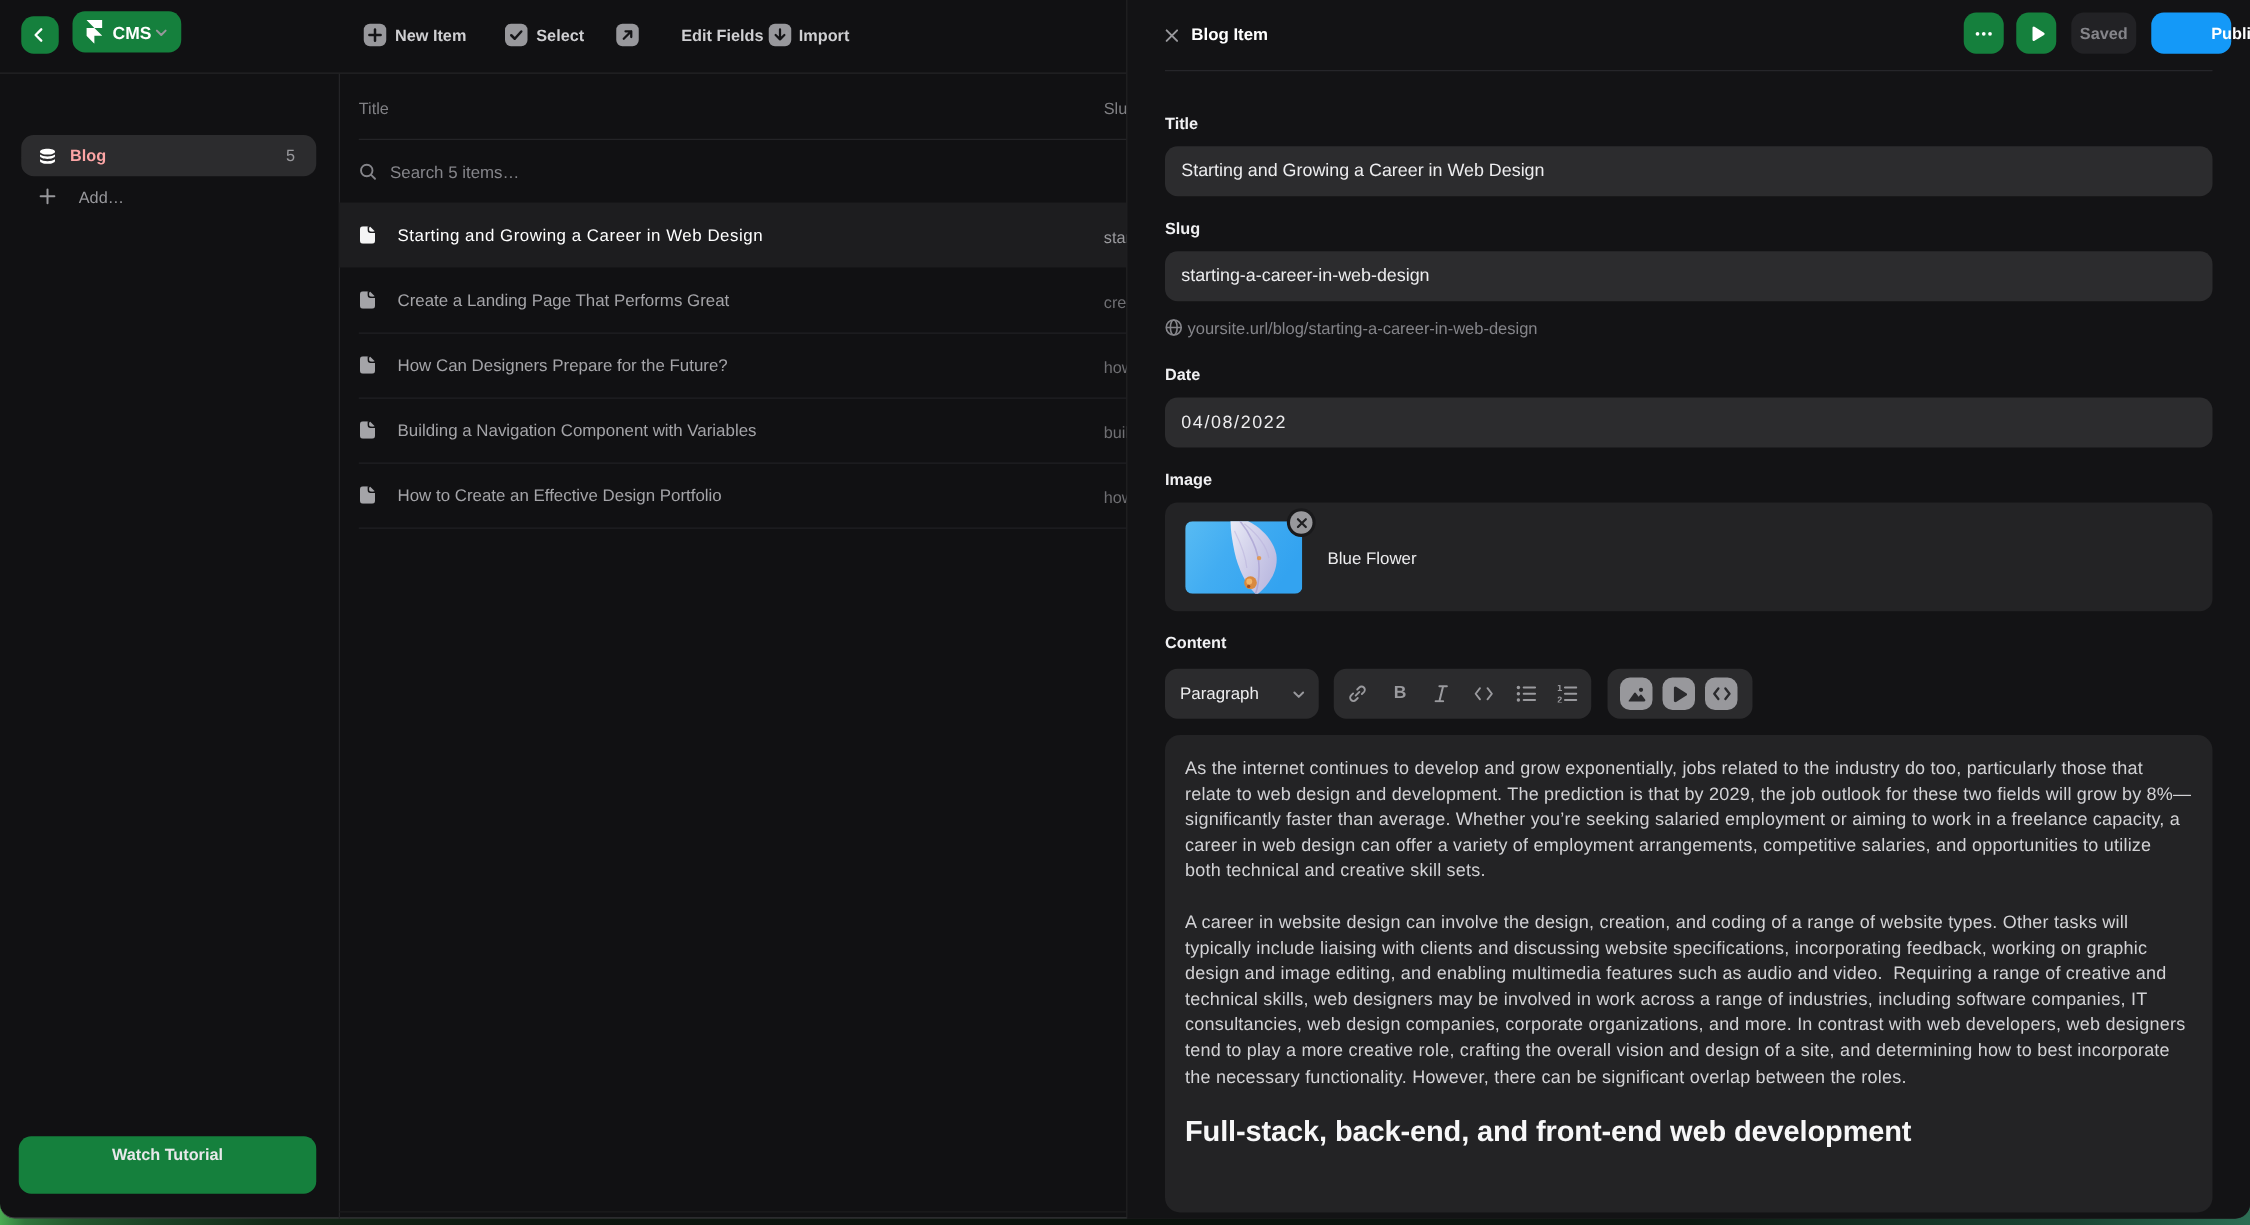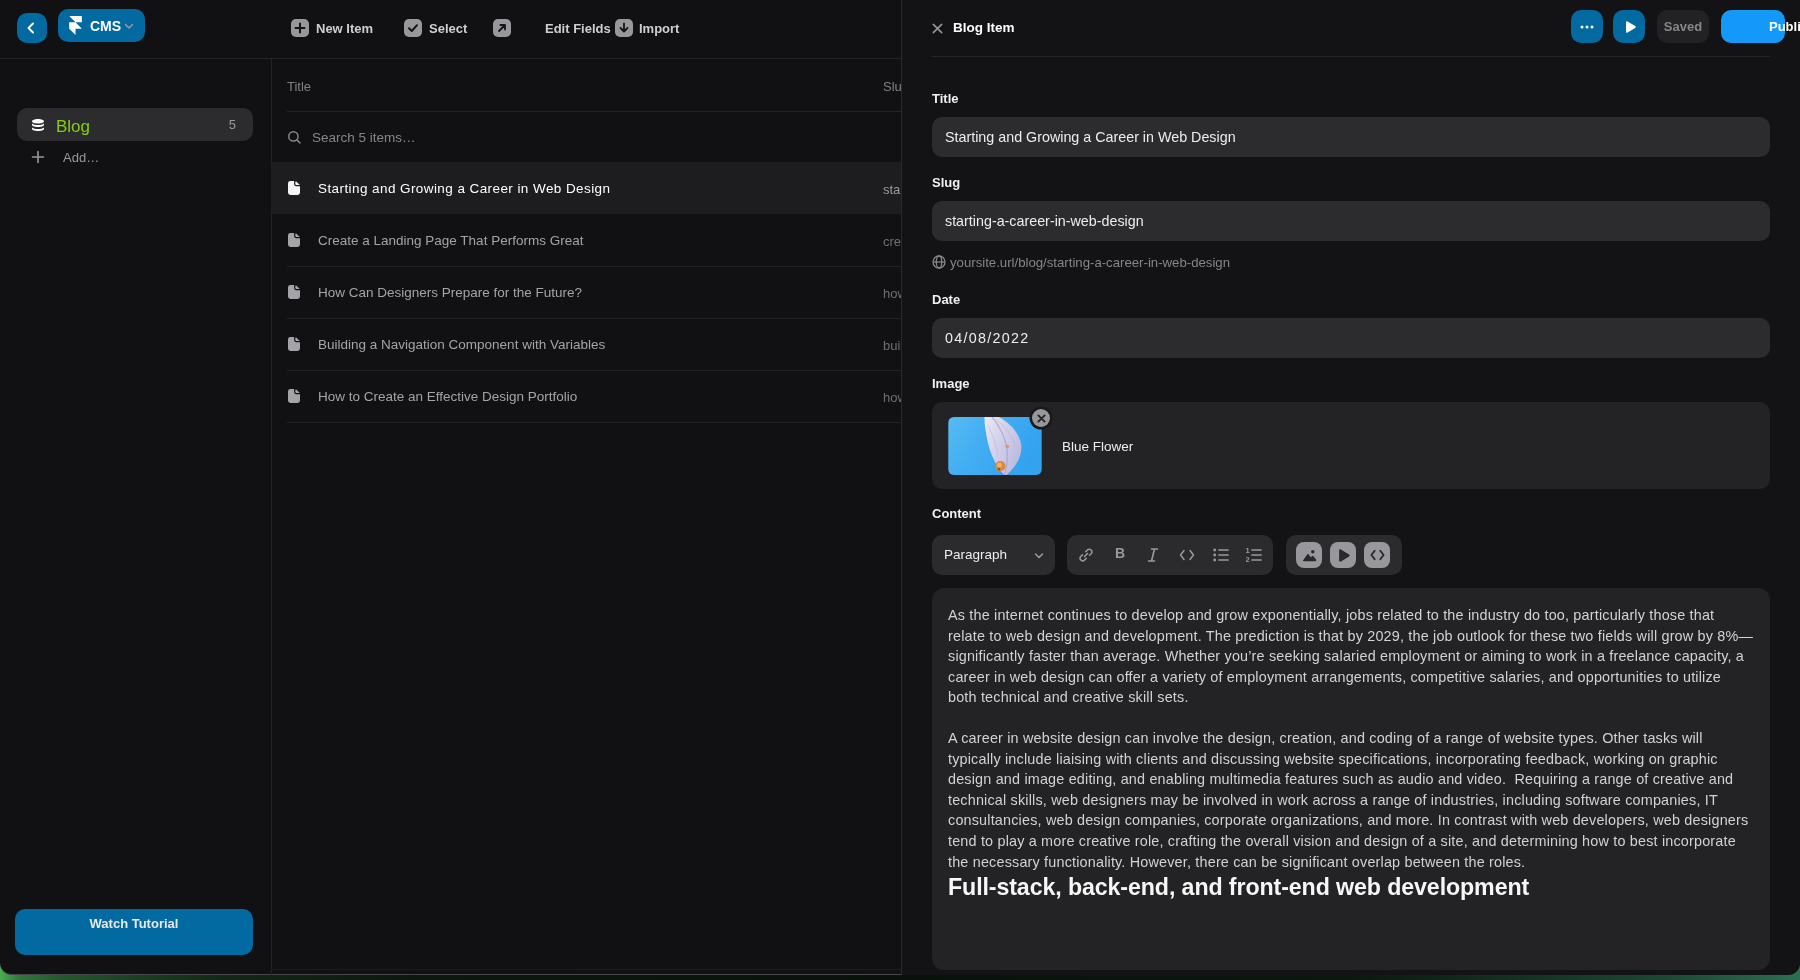--- a/index.html
+++ b/index.html
@@ -16,21 +16,21 @@
     background:#111113; border-radius:0 0 12px 12px;
     border-bottom:1px solid #47474b;
   }
   .lbl { position:absolute; font-size:13px; font-weight:700; color:#f0f0f2; }
   .input {
     position:absolute; left:932px; width:838px; height:40px; border-radius:10px;
     background:#2c2c2e; color:#ededef; font-size:14.3px; line-height:40px;
     padding-left:13px;
   }
   .sep { position:absolute; background:#242427; }
-  .btn { position:absolute; border-radius:10px; background:#0369a1; }
+  .btn { position:absolute; border-radius:10px; background:#15803d; }
 </style>
 </head>
 <body>
 <div class="modal">
 
   <div class="abs" style="left:0;top:0;width:901px;height:59px;border-bottom:1px solid #242427;"></div>
   <div class="btn" style="left:17px;top:13px;width:30px;height:30px;">
     <svg width="12" height="12" style="position:absolute;left:8px;top:9px;" viewBox="0 0 12 12">
         <path d="M8 1.5 3.5 6 8 10.5" stroke="#fff" stroke-width="1.9" fill="none" stroke-linecap="round" stroke-linejoin="round"></path>
       </svg>
@@ -73,21 +73,21 @@
   </div>
   <span class="abs" style="left:639px;top:21px;font-size:13px;font-weight:700;color:#cfcfd2;">Import</span>
 
   <span class="lbl" style="left:17px;top:78px;margin-top:40px;">Collections</span>
   <div class="abs" style="left:17px;top:108px;width:236px;height:33px;border-radius:10px;background:#2c2c2e;">
     <svg width="14" height="14" viewBox="0 0 14 14" style="position:absolute;left:14px;top:10px;">
       <path fill="#fff" d="M7 1C3.7 1 1 2 1 3.3s2.7 2.3 6 2.3 6-1 6-2.3S10.3 1 7 1z"></path>
       <path fill="#fff" d="M1 5.6v1.2c0 1.3 2.7 2.3 6 2.3s6-1 6-2.3V5.6c-1.3 1-3.6 1.5-6 1.5S2.3 6.6 1 5.6z"></path>
       <path fill="#fff" d="M1 9.4v1.3C1 12 3.7 13 7 13s6-1 6-2.3V9.4c-1.3 1-3.6 1.5-6 1.5S2.3 10.4 1 9.4z"></path>
     </svg>
-    <span style="position:absolute;left:39px;top:9px;font-size:17px;font-weight:400;color:#84cc16;">Blog</span>
+    <span style="position:absolute;left:39px;top:9px;font-size:13px;font-weight:700;color:#fca5a5;">Blog</span>
     <span style="position:absolute;right:17px;top:9px;font-size:13px;color:#98989c;">5</span>
   </div>
   <div class="abs" style="left:31px;top:150px;width:14px;height:14px;">
     <svg width="14" height="14" viewBox="0 0 14 14">
         <path d="M7 1.5v11M1.5 7h11" stroke="#98989c" stroke-width="1.6" stroke-linecap="round"></path>
       </svg>
   </div>
   <span class="abs" style="left:63px;top:150px;font-size:13px;color:#98989c;">Add…</span>
   <div class="btn" style="left:15px;top:909px;width:238px;height:46px;">
     <span style="position:absolute;width:100%;text-align:center;top:7px;font-size:13px;font-weight:700;color:#e8e8ea;">Watch Tutorial</span>
@@ -295,17 +295,17 @@
 significantly faster than average. Whether you’re seeking salaried employment or aiming to work in a freelance capacity, a<br>
 career in web design can offer a variety of employment arrangements, competitive salaries, and opportunities to utilize<br>
 both technical and creative skill sets.</p>
       <p style="margin-top:20px;">A career in website design can involve the design, creation, and coding of a range of website types. Other tasks will<br>
 typically include liaising with clients and discussing website specifications, incorporating feedback, working on graphic<br>
 design and image editing, and enabling multimedia features such as audio and video.&nbsp; Requiring a range of creative and<br>
 technical skills, web designers may be involved in work across a range of industries, including software companies, IT<br>
 consultancies, web design companies, corporate organizations, and more. In contrast with web developers, web designers<br>
 tend to play a more creative role, crafting the overall vision and design of a site, and determining how to best incorporate<br>
 the necessary functionality. However, there can be significant overlap between the roles.</p>
-      <h2 style="font-size:23.2px;line-height:30px;color:#f7f7f8;letter-spacing:-0.1px;">Full-stack, back-end, and front-end web development</h2>
+      <h2 style="margin-top:18px;font-size:23.2px;line-height:30px;color:#f7f7f8;letter-spacing:-0.1px;">Full-stack, back-end, and front-end web development</h2>
     </div>
   </div>
 
 </div>
 
 </body></html>

